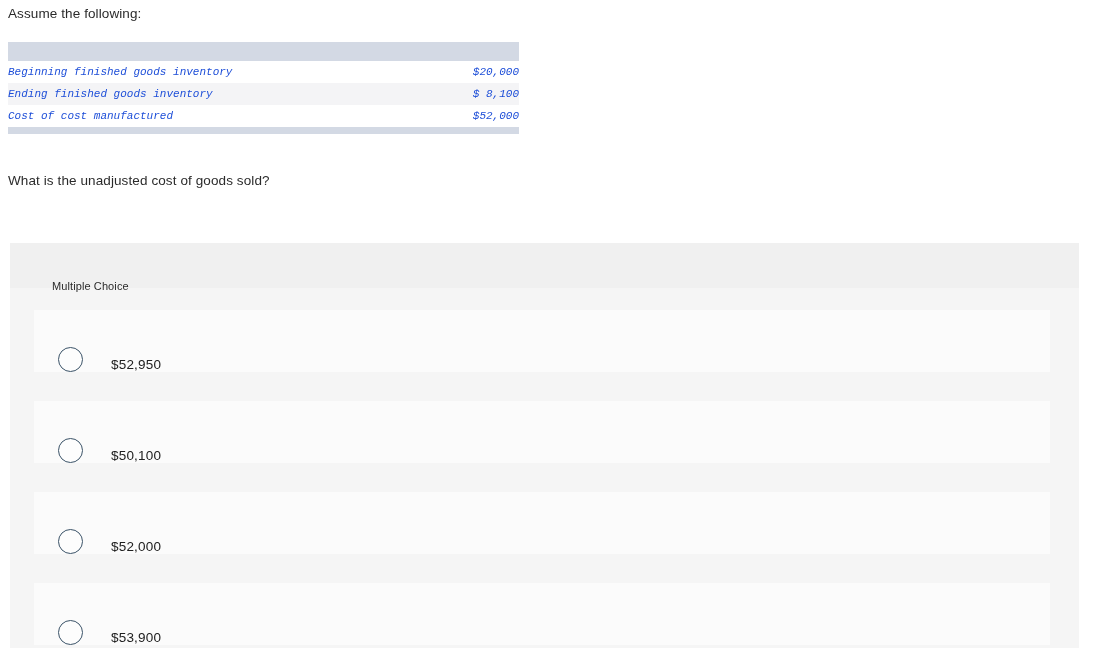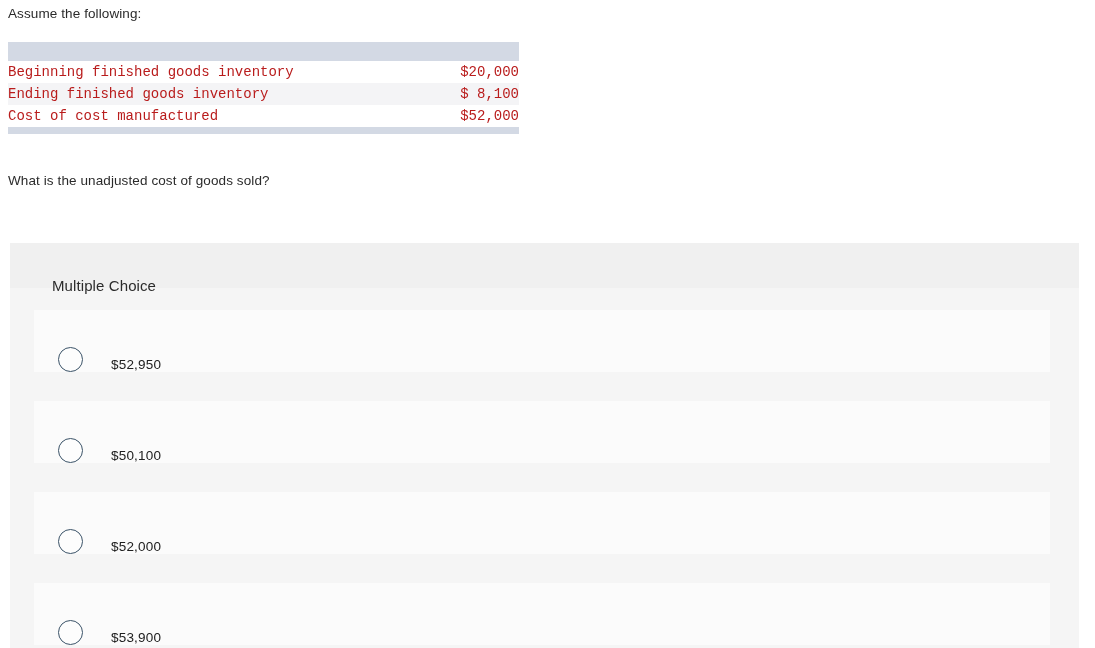--- a/index.html
+++ b/index.html
@@ -33,22 +33,23 @@
   .data-table-wrap {
     position: absolute;
     left: 8px;
     top: 42px;
     width: 511px;
   }
   table.data-table {
     border-collapse: collapse;
     width: 100%;
     font-family: "Liberation Mono", monospace;
-    font-size: 14px;
-    color: #b91c1c;
+    font-size: 11px;
+    color: #1d4ed8;
+    font-style: italic;
   }
   table.data-table thead th {
     background: #d3d9e4;
     height: 19px;
     padding: 0;
     border: none;
   }
   table.data-table tbody td {
     padding: 2px 0 3px 0;
     height: 17px;
@@ -77,21 +78,21 @@
   }
   .mc-header {
     background: #f0f0f0;
     height: 45px;
     display: flex;
     align-items: center;
     padding-left: 42px;
     box-sizing: border-box;
   }
   .mc-header-label {
-    font-size: 15px;
+    font-size: 11px;
     color: #2b2b2b;
     letter-spacing: 0.1px;
     margin-top: 40px;
   }
   .mc-options {
     padding: 22px 0 0 0;
   }
   .option-row {
     background: #fbfbfb;
     margin: 0 29px 29px 24px;

